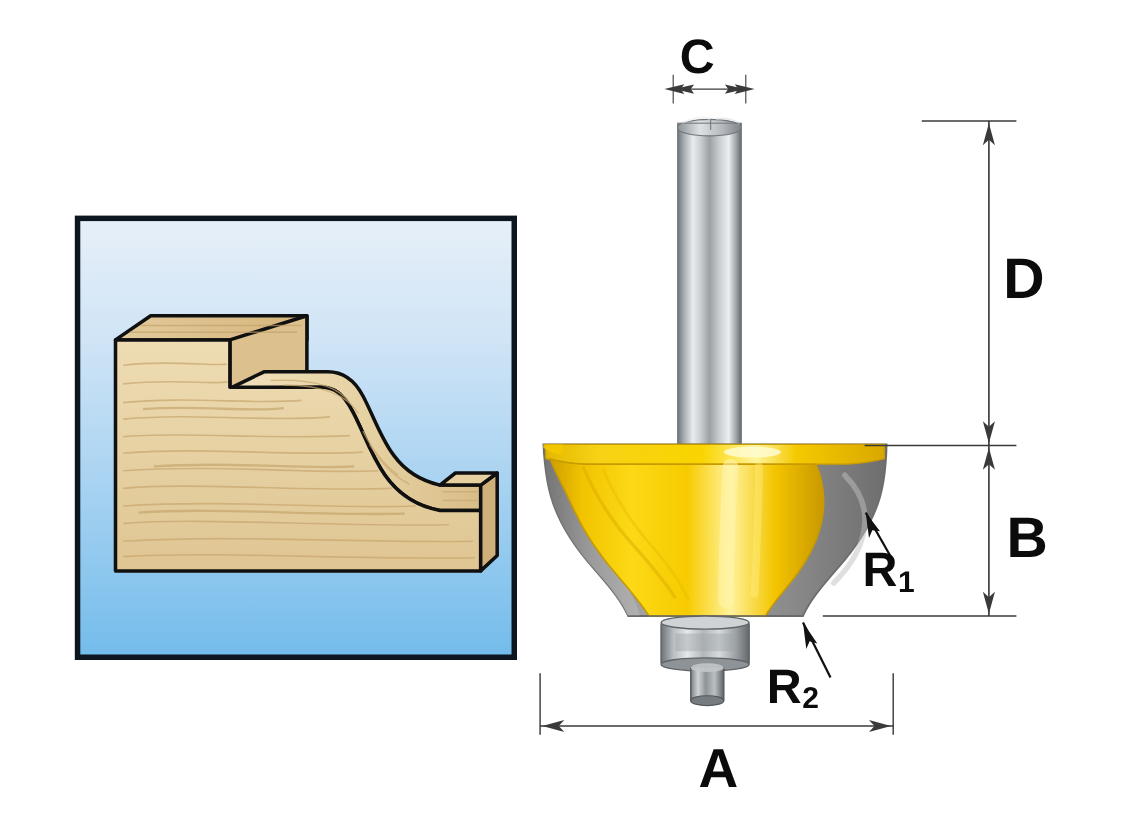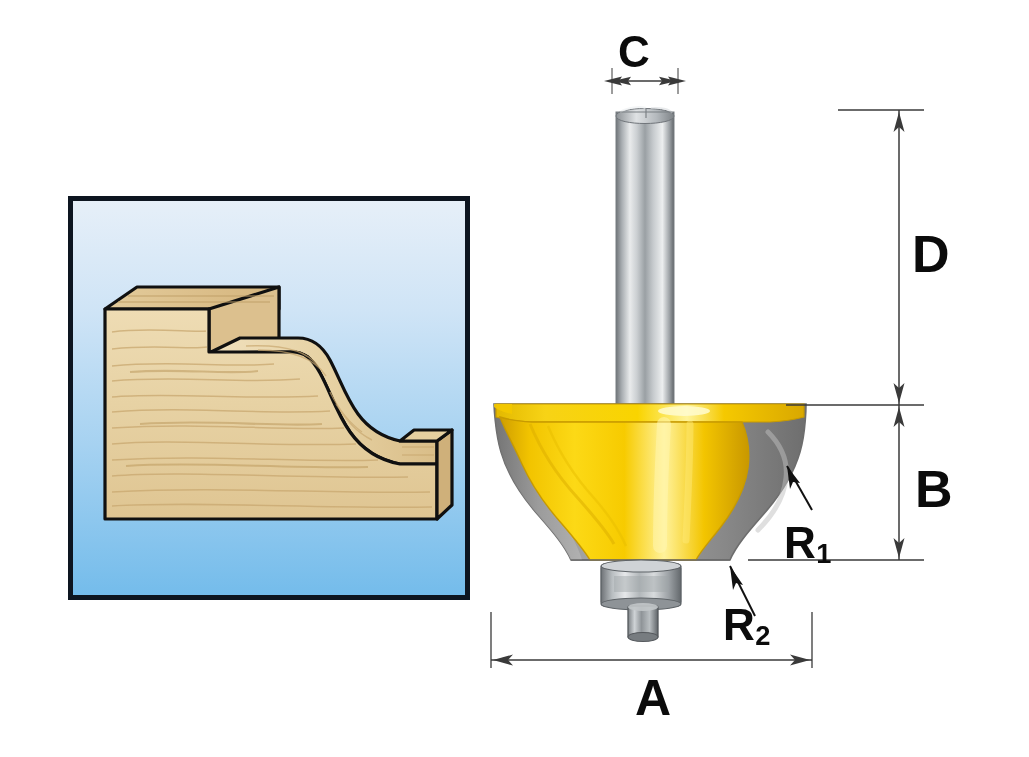--- a/index.html
+++ b/index.html
@@ -42,22 +42,22 @@
     font-size: 0.62em;
     vertical-align: baseline;
     position: relative;
     top: 0.17em;
     left: 0.02em;
   }
   #label-C { left: 618px; top: 30px;  font-size: 44px; }
   #label-D { left: 912px; top: 228px; font-size: 52px; }
   #label-B { left: 915px; top: 463px; font-size: 52px; }
   #label-A { left: 635px; top: 673px; font-size: 50px; }
-  #label-R1 { left: 784px; top: 497px; font-size: 44px; margin-top: 24px; }
-  #label-R2 { left: 723px; top: 603px; font-size: 44px; }
+  #label-R1 { left: 784px; top: 497px; font-size: 44px; }
+  #label-R2 { left: 697px; top: 603px; font-size: 44px; }
 </style>
 </head>
 <body>
 
 <div id="stage">
 
   <svg class="layer" viewBox="0 0 1029 757">
     <defs>
 
       <linearGradient id="panelBg" x1="0" y1="0" x2="0" y2="1">

